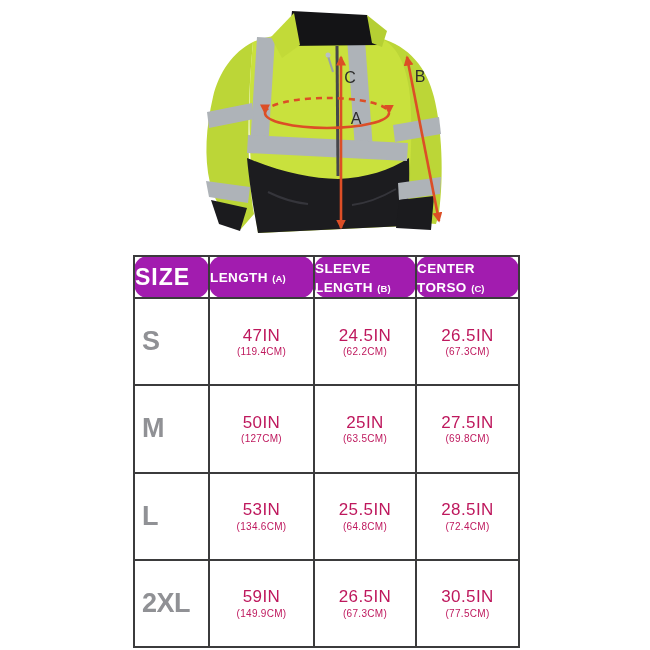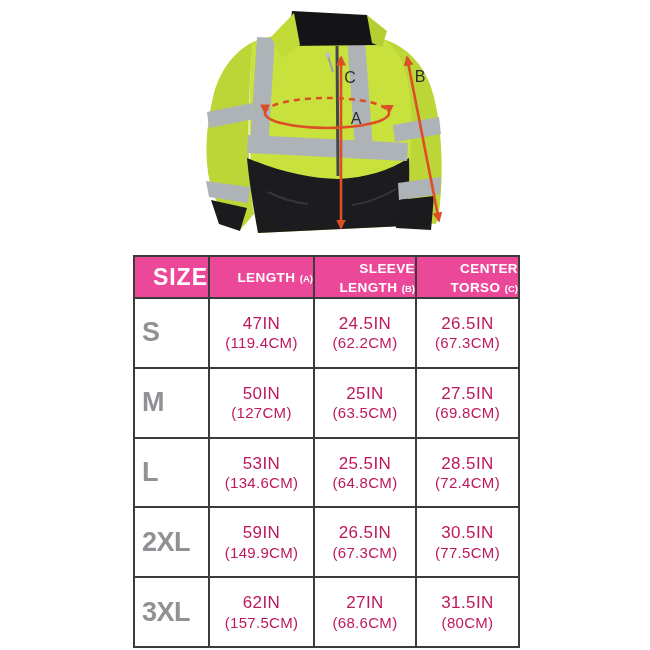--- a/index.html
+++ b/index.html
@@ -8,31 +8,31 @@
   .stage{position:absolute;left:0;top:0;width:650px;height:650px;}
 
   
   .jacket-svg{position:absolute;left:0;top:0;width:650px;height:255px;display:block;}
   .measure-label{font-family:"Liberation Sans",sans-serif;font-size:16px;fill:#2d2d2d;}
 
   
   table.chart{position:absolute;left:133px;top:255px;width:385px;height:393px;
               border-collapse:collapse;table-layout:fixed;background:#ffffff;}
   .chart th,.chart td{border:2px solid #3b3b3c;padding:0;vertical-align:middle;}
-  .chart thead th{background:#ec4899;color:#ffffff;text-align:right;height:40px;}
+  .chart thead th{background:#a21caf;color:#ffffff;text-align:left;height:40px;border-radius:14px;}
   .h-size{font-size:23px;font-weight:bold;letter-spacing:1px;}
   .h-line{line-height:1.2;}
   .h-label{font-size:13.5px;font-weight:bold;letter-spacing:.4px;}
   .h-ref{font-size:9.5px;font-weight:bold;}
   .chart tbody tr{height:44px;}
   td.size-cell{font-size:27px;font-weight:bold;color:#909195;text-align:left;
                padding-left:7px;letter-spacing:-.5px;}
   td.val-cell{text-align:center;color:#be185d;}
   .val-in{font-size:17px;line-height:1.2;letter-spacing:.4px;}
-  .val-cm{font-size:15px;line-height:1.15;letter-spacing:.3px;}
+  .val-cm{font-size:10px;line-height:1.15;letter-spacing:.3px;}
 </style>
 </head>
 <body>
 
 <div class="stage">
 
   <svg class="jacket-svg" viewBox="0 0 650 255" xmlns="http://www.w3.org/2000/svg">
     <defs>
       <marker id="ah" markerUnits="userSpaceOnUse" markerWidth="12" markerHeight="11" refX="8.5" refY="5" orient="auto-start-reverse">
         <path d="M0 0 L10 5 L0 10 Z" fill="#dc4e26"></path>
@@ -159,30 +159,15 @@
           </td>
         <td class="val-cell">
             <div class="val-in">26.5IN</div>
             <div class="val-cm">(67.3CM)</div>
           </td>
         <td class="val-cell">
             <div class="val-in">30.5IN</div>
             <div class="val-cm">(77.5CM)</div>
           </td>
       </tr>
-      <tr>
-        <td class="size-cell">3XL</td>
-        <td class="val-cell">
-            <div class="val-in">62IN</div>
-            <div class="val-cm">(157.5CM)</div>
-          </td>
-        <td class="val-cell">
-            <div class="val-in">27IN</div>
-            <div class="val-cm">(68.6CM)</div>
-          </td>
-        <td class="val-cell">
-            <div class="val-in">31.5IN</div>
-            <div class="val-cm">(80CM)</div>
-          </td>
-      </tr>
     </tbody>
   </table>
 </div>
 
 </body></html>

